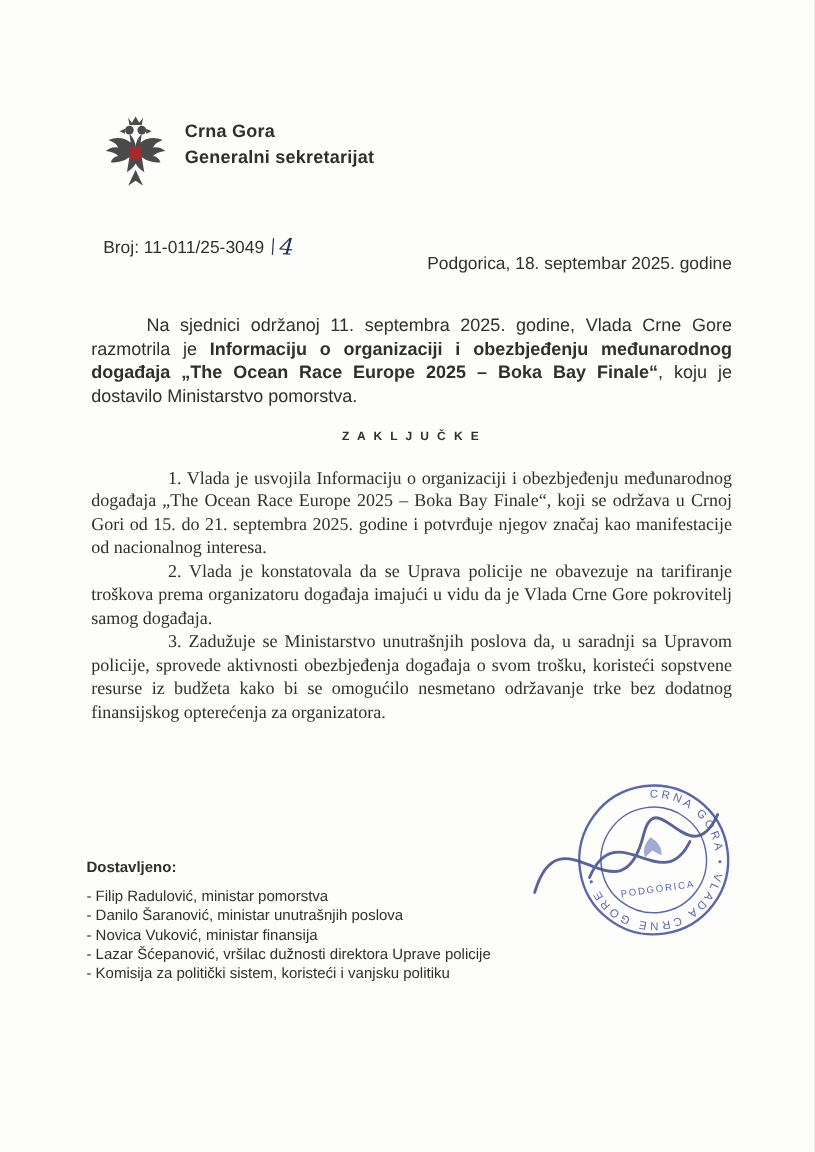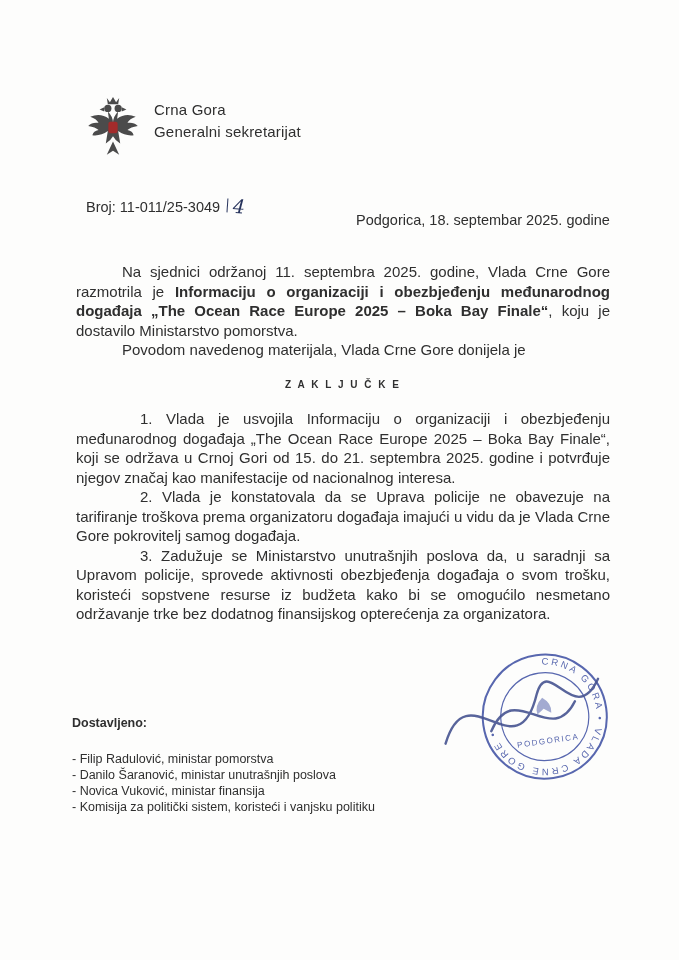--- a/index.html
+++ b/index.html
@@ -13,21 +13,21 @@
     margin:0 auto;
     background:var(--paper);
     color:var(--ink);
     overflow:hidden;
     box-shadow:0 0 4px rgba(0,0,0,.25);
   }
 
   
   .letterhead { position:absolute; left:86px; top:96px; display:flex; gap:14px; }
   .emblem { width:54px; height:64px; flex:0 0 auto; }
-  .letterhead-text { font-weight:normal; font-size:15px; line-height:22px; padding-top:3px; letter-spacing:.2px; }
+  .letterhead-text { font-weight:bold; font-size:15px; line-height:22px; padding-top:3px; letter-spacing:.2px; }
 
   
   .ref-number { position:absolute; left:86px; top:198px; font-size:14.5px; }
   .handwritten {
     display:inline-block;
     font-family:"DejaVu Serif", serif;
     font-style:italic;
     font-size:19px;
     color:#27335c;
     border-left:1.6px solid #27335c;
@@ -36,21 +36,21 @@
     line-height:14px;
   }
   .place-date { position:absolute; left:356px; top:212px; font-size:14.5px; }
 
   
   .content {
     position:absolute; left:76px; top:262px; width:534px;
     font-size:15px; line-height:19.5px; text-align:justify;
   }
   .para { text-indent:46px; margin:0; }
-  .item { text-indent:64px; margin:0; }
+  .item { text-indent:64px; margin:0;font-family:Liberation Serif, serif; }
   .conclusions-title {
     text-indent:0; text-align:center;
     font-size:10px; font-weight:bold; letter-spacing:2px;
     margin:15px 0 15px 0;
   }
 
   
   .signature-block {
     position:absolute; left:398px; top:655px; width:224px;
     text-align:center; font-weight:bold; font-size:15px; line-height:21px;
@@ -67,21 +67,21 @@
   }
   .ring-outer { fill:none; stroke:var(--stamp); stroke-width:2; }
   .ring-inner { fill:none; stroke:var(--stamp); stroke-width:1.2; }
   .ring-text  { fill:var(--stamp); font-size:9.5px; letter-spacing:2.5px; font-family:"Liberation Sans", sans-serif; }
   .center-text{ fill:var(--stamp); font-size:8px; letter-spacing:1.5px; font-family:"Liberation Sans", sans-serif; }
   .mini-eagle { fill:var(--stamp); opacity:.55; }
   .scribble   { fill:none; stroke:#26357e; stroke-width:2.4; stroke-linecap:round; opacity:.9; }
 
   
   .distribution { position:absolute; left:72px; top:715px; font-size:12.5px; line-height:16px; }
-  .dist-heading { font-weight:bold; margin-bottom:20px; }
+  .dist-heading { font-weight:bold; margin-bottom:8px; }
 </style>
 </head>
 <body>
 
 <div class="page">
 
   <header class="letterhead">
     <div class="emblem">
       <svg width="54" height="64" viewBox="0 0 52 62">
         <g fill="#4b4b4b">
@@ -102,21 +102,20 @@
     </div>
   </header>
 
   <div class="ref-number">
     <span>Broj: 11-011/25-3049</span><span class="handwritten">4</span>
   </div>
   <div class="place-date">Podgorica, 18. septembar 2025. godine</div>
 
   <main class="content">
     <p class="para"><span>Na sjednici održanoj 11. septembra 2025. godine, Vlada Crne Gore razmotrila je </span><strong>Informaciju o organizaciji i obezbjeđenju međunarodnog događaja „The Ocean Race Europe 2025 – Boka Bay Finale“</strong><span>, koju je dostavilo Ministarstvo pomorstva.</span></p>
-    <p class="para">Povodom navedenog materijala, Vlada Crne Gore donijela je</p>
     <h2 class="conclusions-title">Z A K L J U Č K E</h2>
     <p class="item">1. Vlada je usvojila Informaciju o organizaciji i obezbjeđenju međunarodnog događaja „The Ocean Race Europe 2025 – Boka Bay Finale“, koji se održava u Crnoj Gori od 15. do 21. septembra 2025. godine i potvrđuje njegov značaj kao manifestacije od nacionalnog interesa.</p>
     <p class="item">2. Vlada je konstatovala da se Uprava policije ne obavezuje na tarifiranje troškova prema organizatoru događaja imajući u vidu da je Vlada Crne Gore pokrovitelj samog događaja.</p>
     <p class="item">3. Zadužuje se Ministarstvo unutrašnjih poslova da, u saradnji sa Upravom policije, sprovede aktivnosti obezbjeđenja događaja o svom trošku, koristeći sopstvene resurse iz budžeta kako bi se omogućilo nesmetano održavanje trke bez dodatnog finansijskog opterećenja za organizatora.</p>
   </main>
 
 
   <div class="stamp">
     <svg width="200" height="172" viewBox="0 0 200 172">
       <circle class="ring-outer" cx="110" cy="85" r="62"></circle>
@@ -127,16 +126,17 @@
       <text class="center-text" x="110" y="112" text-anchor="middle">PODGORICA</text>
       <path class="scribble" d="M8 98 C 40 28, 75 138, 105 62 C 122 22, 138 102, 168 55 M55 92 C 85 42, 112 118, 142 74"></path>
     </svg>
   </div>
 
   <div class="distribution">
     <div class="dist-heading">Dostavljeno:</div>
     <div>- Filip Radulović, ministar pomorstva</div>
     <div>- Danilo Šaranović, ministar unutrašnjih poslova</div>
     <div>- Novica Vuković, ministar finansija</div>
+    <div>- Lazar Šćepanović, vršilac dužnosti direktora Uprave policije</div>
     <div>- Komisija za politički sistem, koristeći i vanjsku politiku</div>
   </div>
 
 </div>
 
 </body></html>

